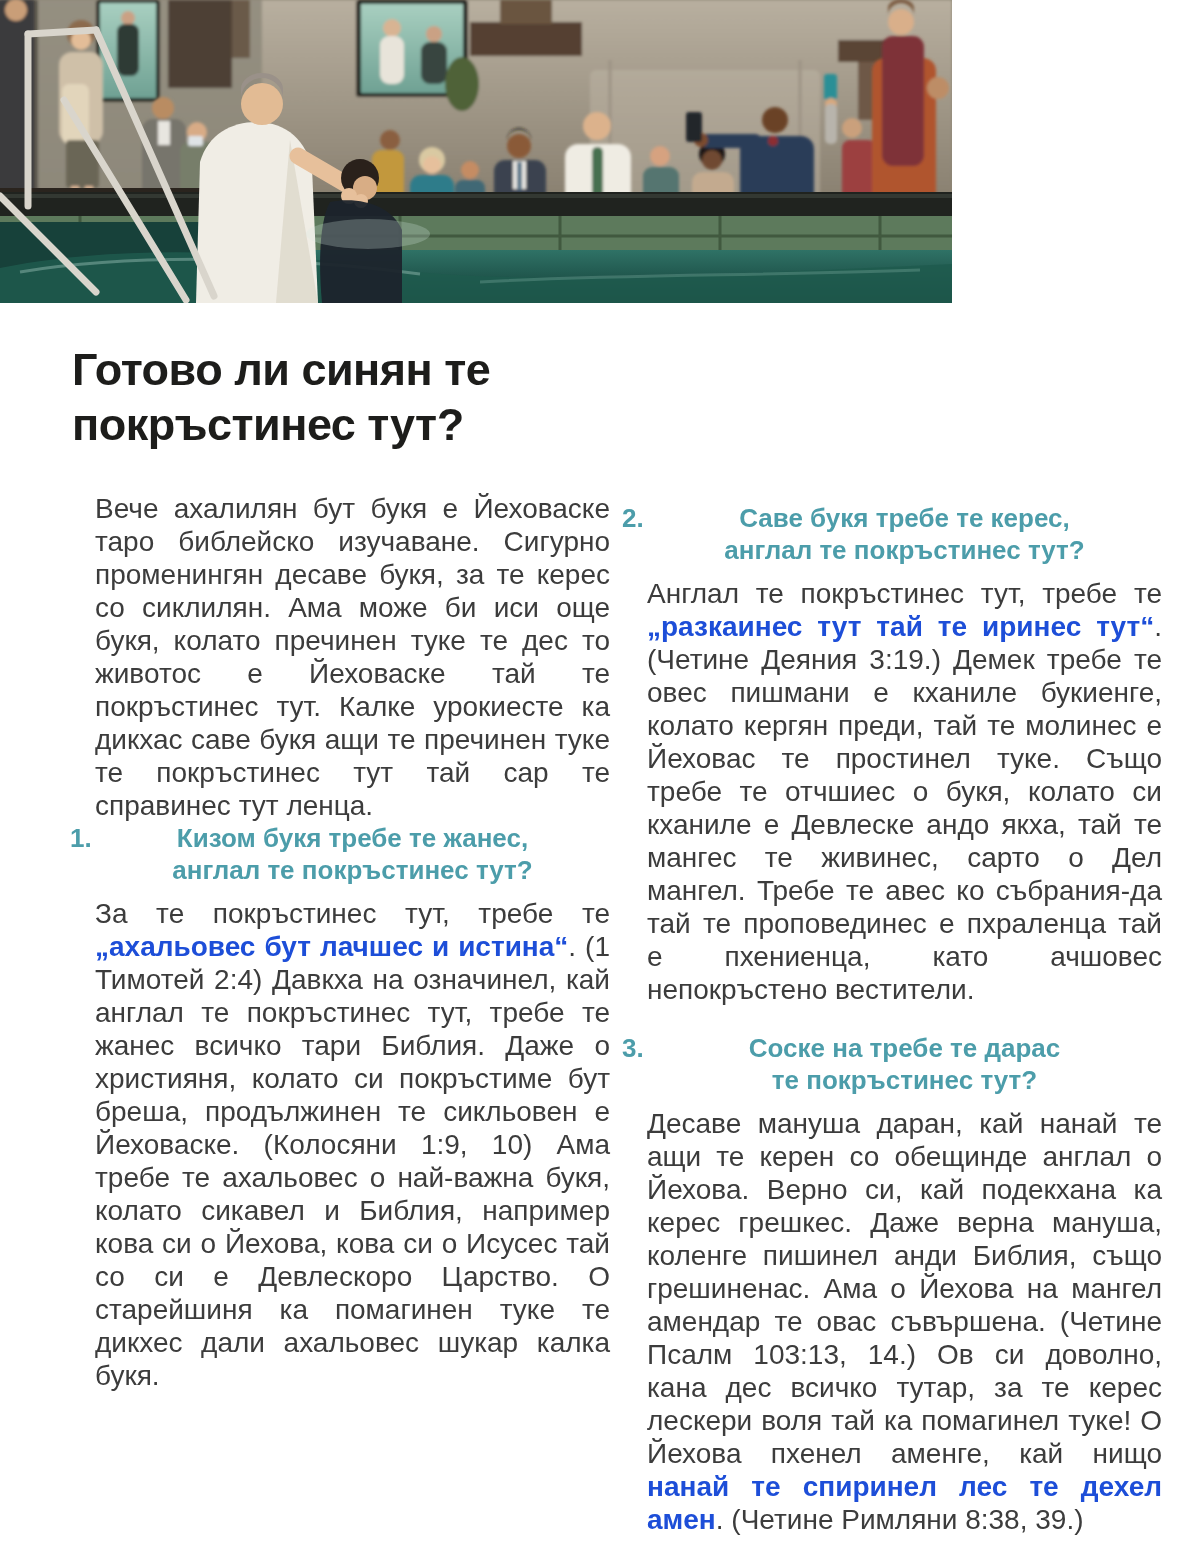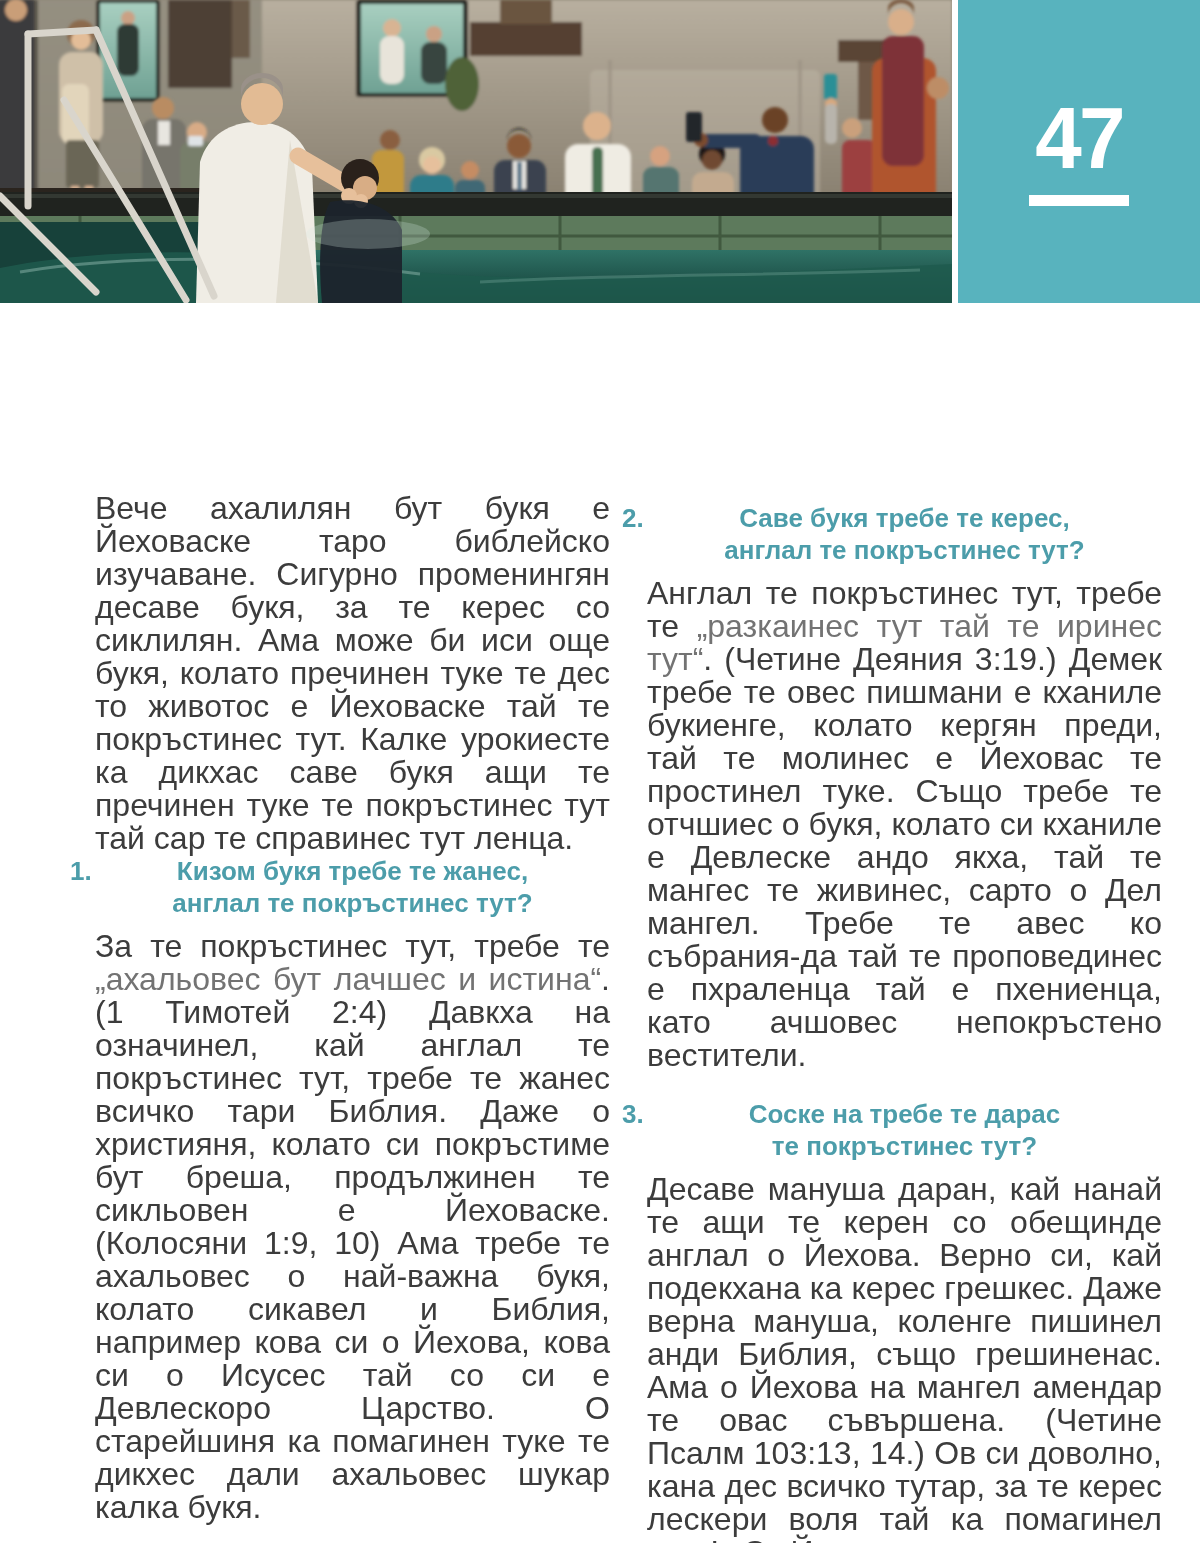--- a/index.html
+++ b/index.html
@@ -13,30 +13,30 @@
          display:flex;flex-direction:column;align-items:center;}
   .lesson-number{margin-top:94px;font-size:88px;font-weight:700;color:#ffffff;line-height:1;
                  letter-spacing:-3px;transform:scaleX(.95);}
   .lesson-bar{width:100px;height:11px;background:#ffffff;margin-top:13px;}
   
   h1.title{position:absolute;left:72px;top:342px;margin:0;font-size:45px;line-height:55px;
            font-weight:700;color:#1d1d1b;letter-spacing:-0.5px;}
   
   .columns{position:absolute;top:492px;left:70px;width:1092px;display:flex;gap:12px;}
   .col{width:540px;flex:none;}
-  p.body{margin:0 0 0 25px;font-size:32px;line-height:33px;text-align:justify;
+  p.body{margin:0 0 0 25px;font-size:28px;line-height:33px;text-align:justify;
          text-justify:inter-word;color:#3c3c3c;}
   .intro{margin-bottom:30px;}
   .section{margin-bottom:26px;}
   .sec-head{display:flex;margin:0 0 11px 0;font-weight:700;color:#4c9daa;
             font-size:26px;line-height:32px;}
   .sec-num{width:25px;flex:none;}
   .sec-title{flex:1;text-align:center;}
   .seg{font-weight:inherit;margin-top:12px;}
-  .seg.bold{font-weight:400;color:#737373;}
+  .seg.bold{font-weight:700;color:#1d4ed8;}
   .right-pad-top{padding-top:10px;}
 </style>
 </head>
 <body>
 
 <div class="page">
 
   <div class="hero">
     <div class="photo">
       <svg width="952" height="303" viewBox="0 0 952 303" xmlns="http://www.w3.org/2000/svg">
@@ -187,26 +187,23 @@
         <g stroke="#d9d5cc" stroke-width="7" stroke-linecap="round" fill="none">
           <path d="M28,34 L96,30"></path>
           <path d="M96,30 L214,296"></path>
           <path d="M28,34 L28,206"></path>
           <path d="M64,100 L186,300"></path>
           <path d="M0,196 L96,292"></path>
         </g>
       </svg>
     </div>
 
-    <div class="badge">
-      <div class="lesson-number">47</div>
-      <div class="lesson-bar"></div>
-    </div>
   </div>
 
+  <h1 class="title">Готово ли синян те<br>покръстинес тут?</h1>
 
   <div class="columns">
 
     <div class="col">
       <p class="body intro">Вече ахалилян бут букя е Йеховаске таро библейско изучаване. Сигурно променингян десаве букя, за те керес со сиклилян. Ама може би иси още букя, колато пречинен туке те дес то животос е Йеховаске тай те покръстинес тут. Калке урокиесте ка дикхас саве букя ащи те пречинен туке те покръстинес тут тай сар те справинес тут ленца.</p>
 
       <div class="section">
         <div class="sec-head">
           <span class="sec-num">1.</span>
           <span class="sec-title">Кизом букя требе те жанес,<br>англал те покръстинес тут?</span>

